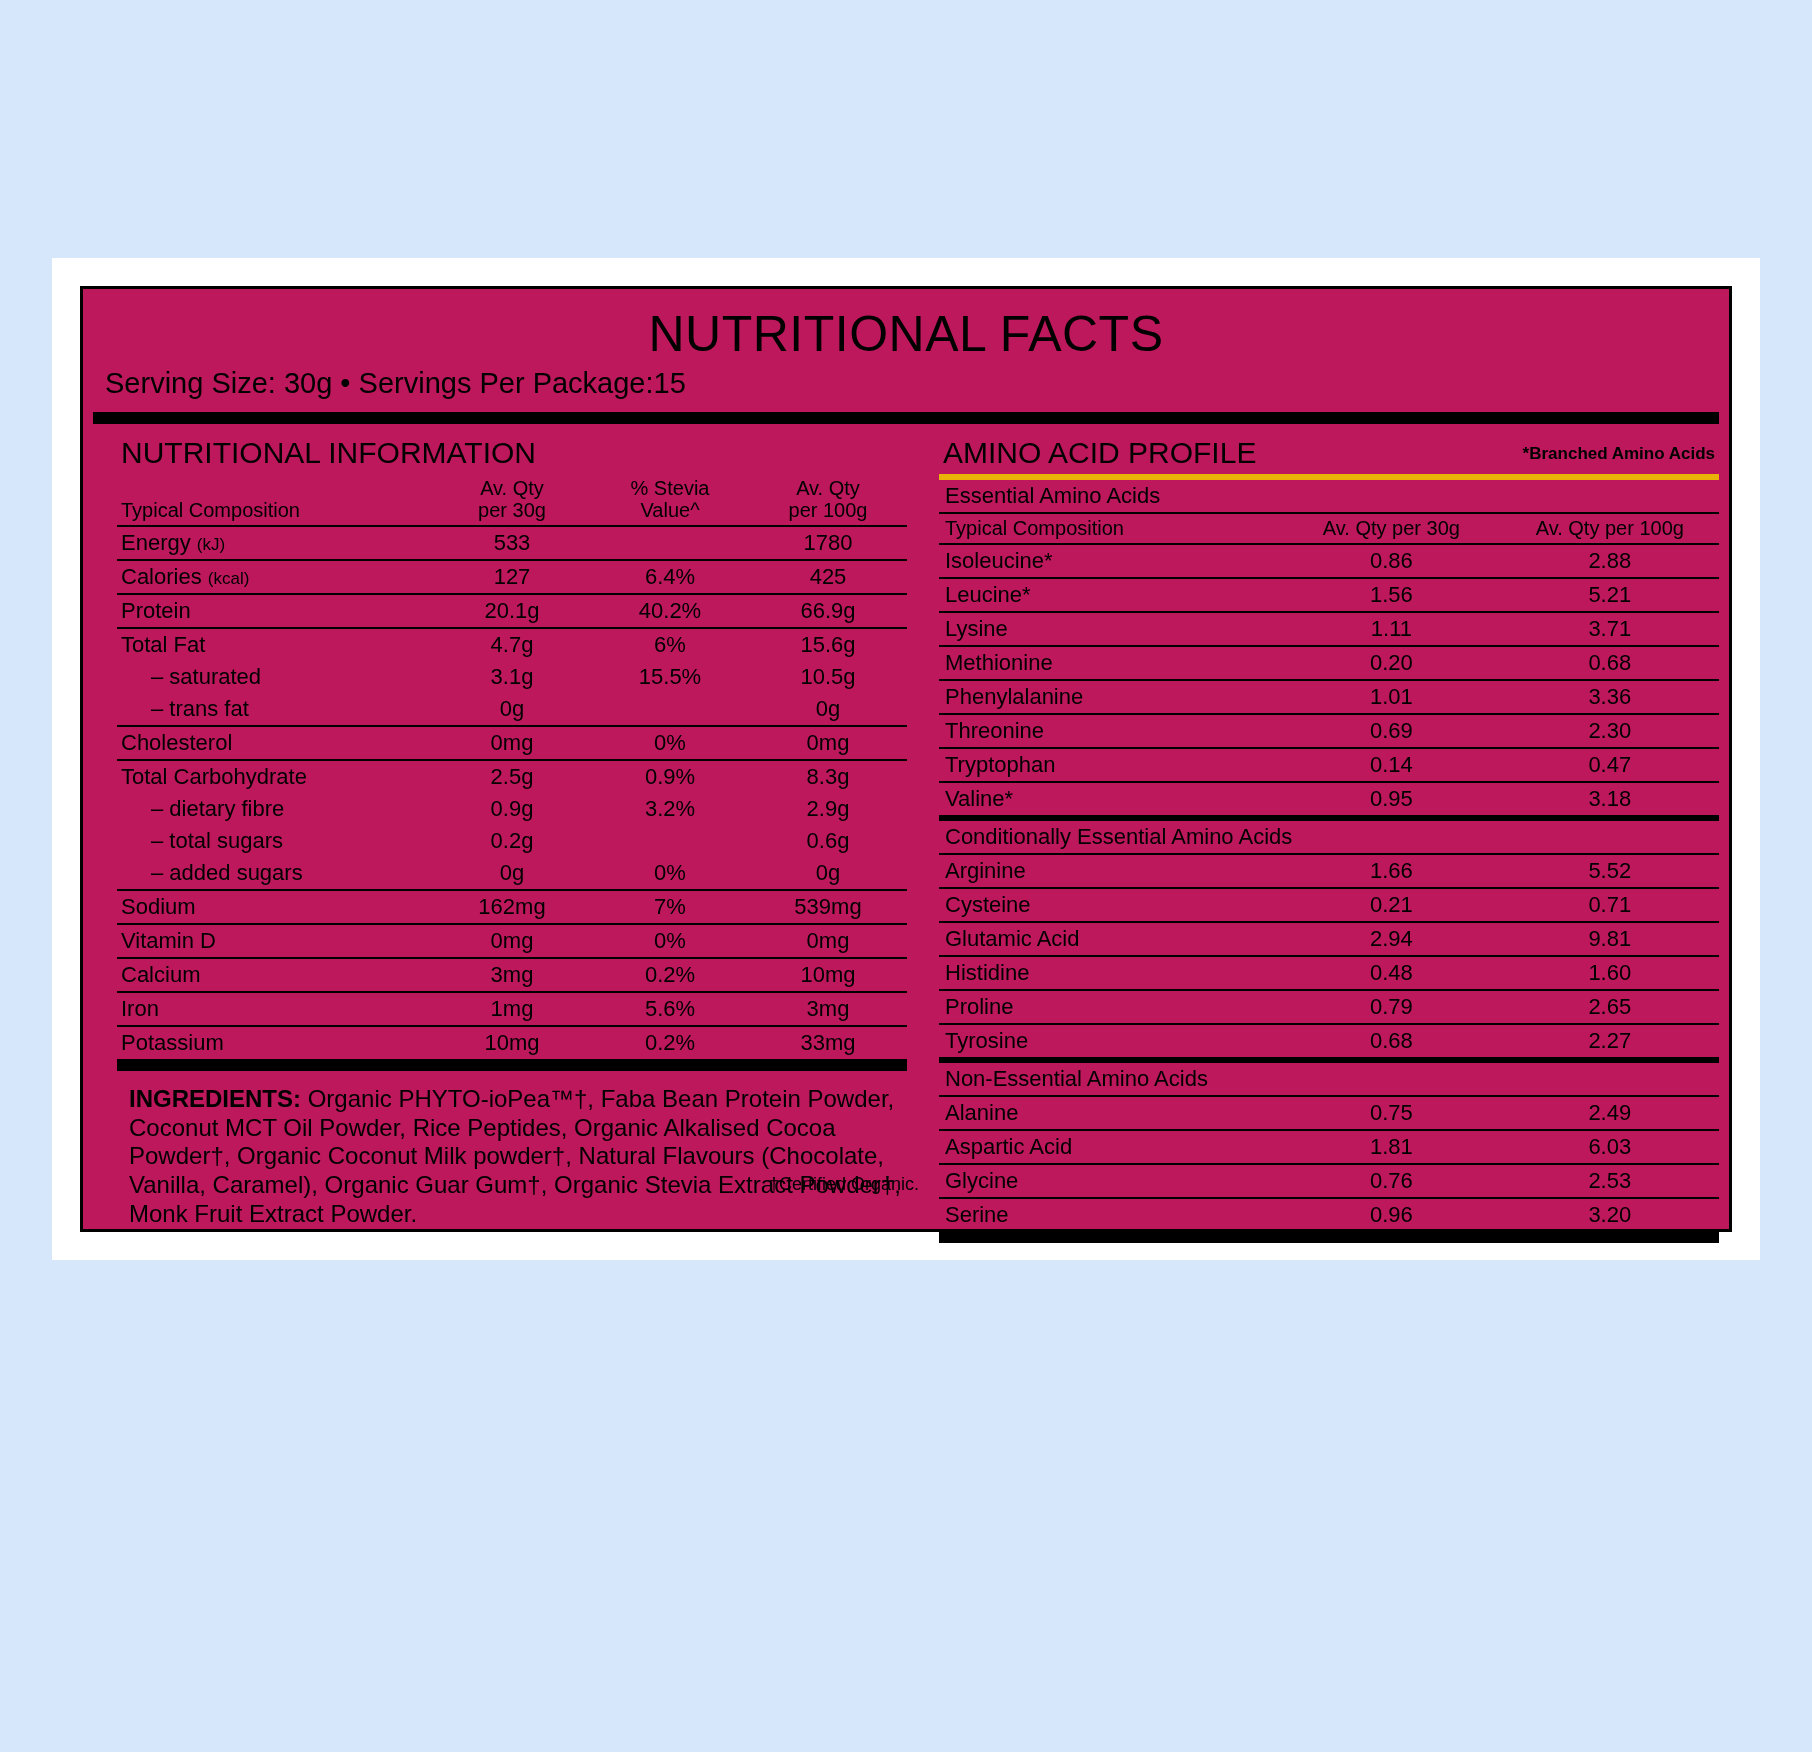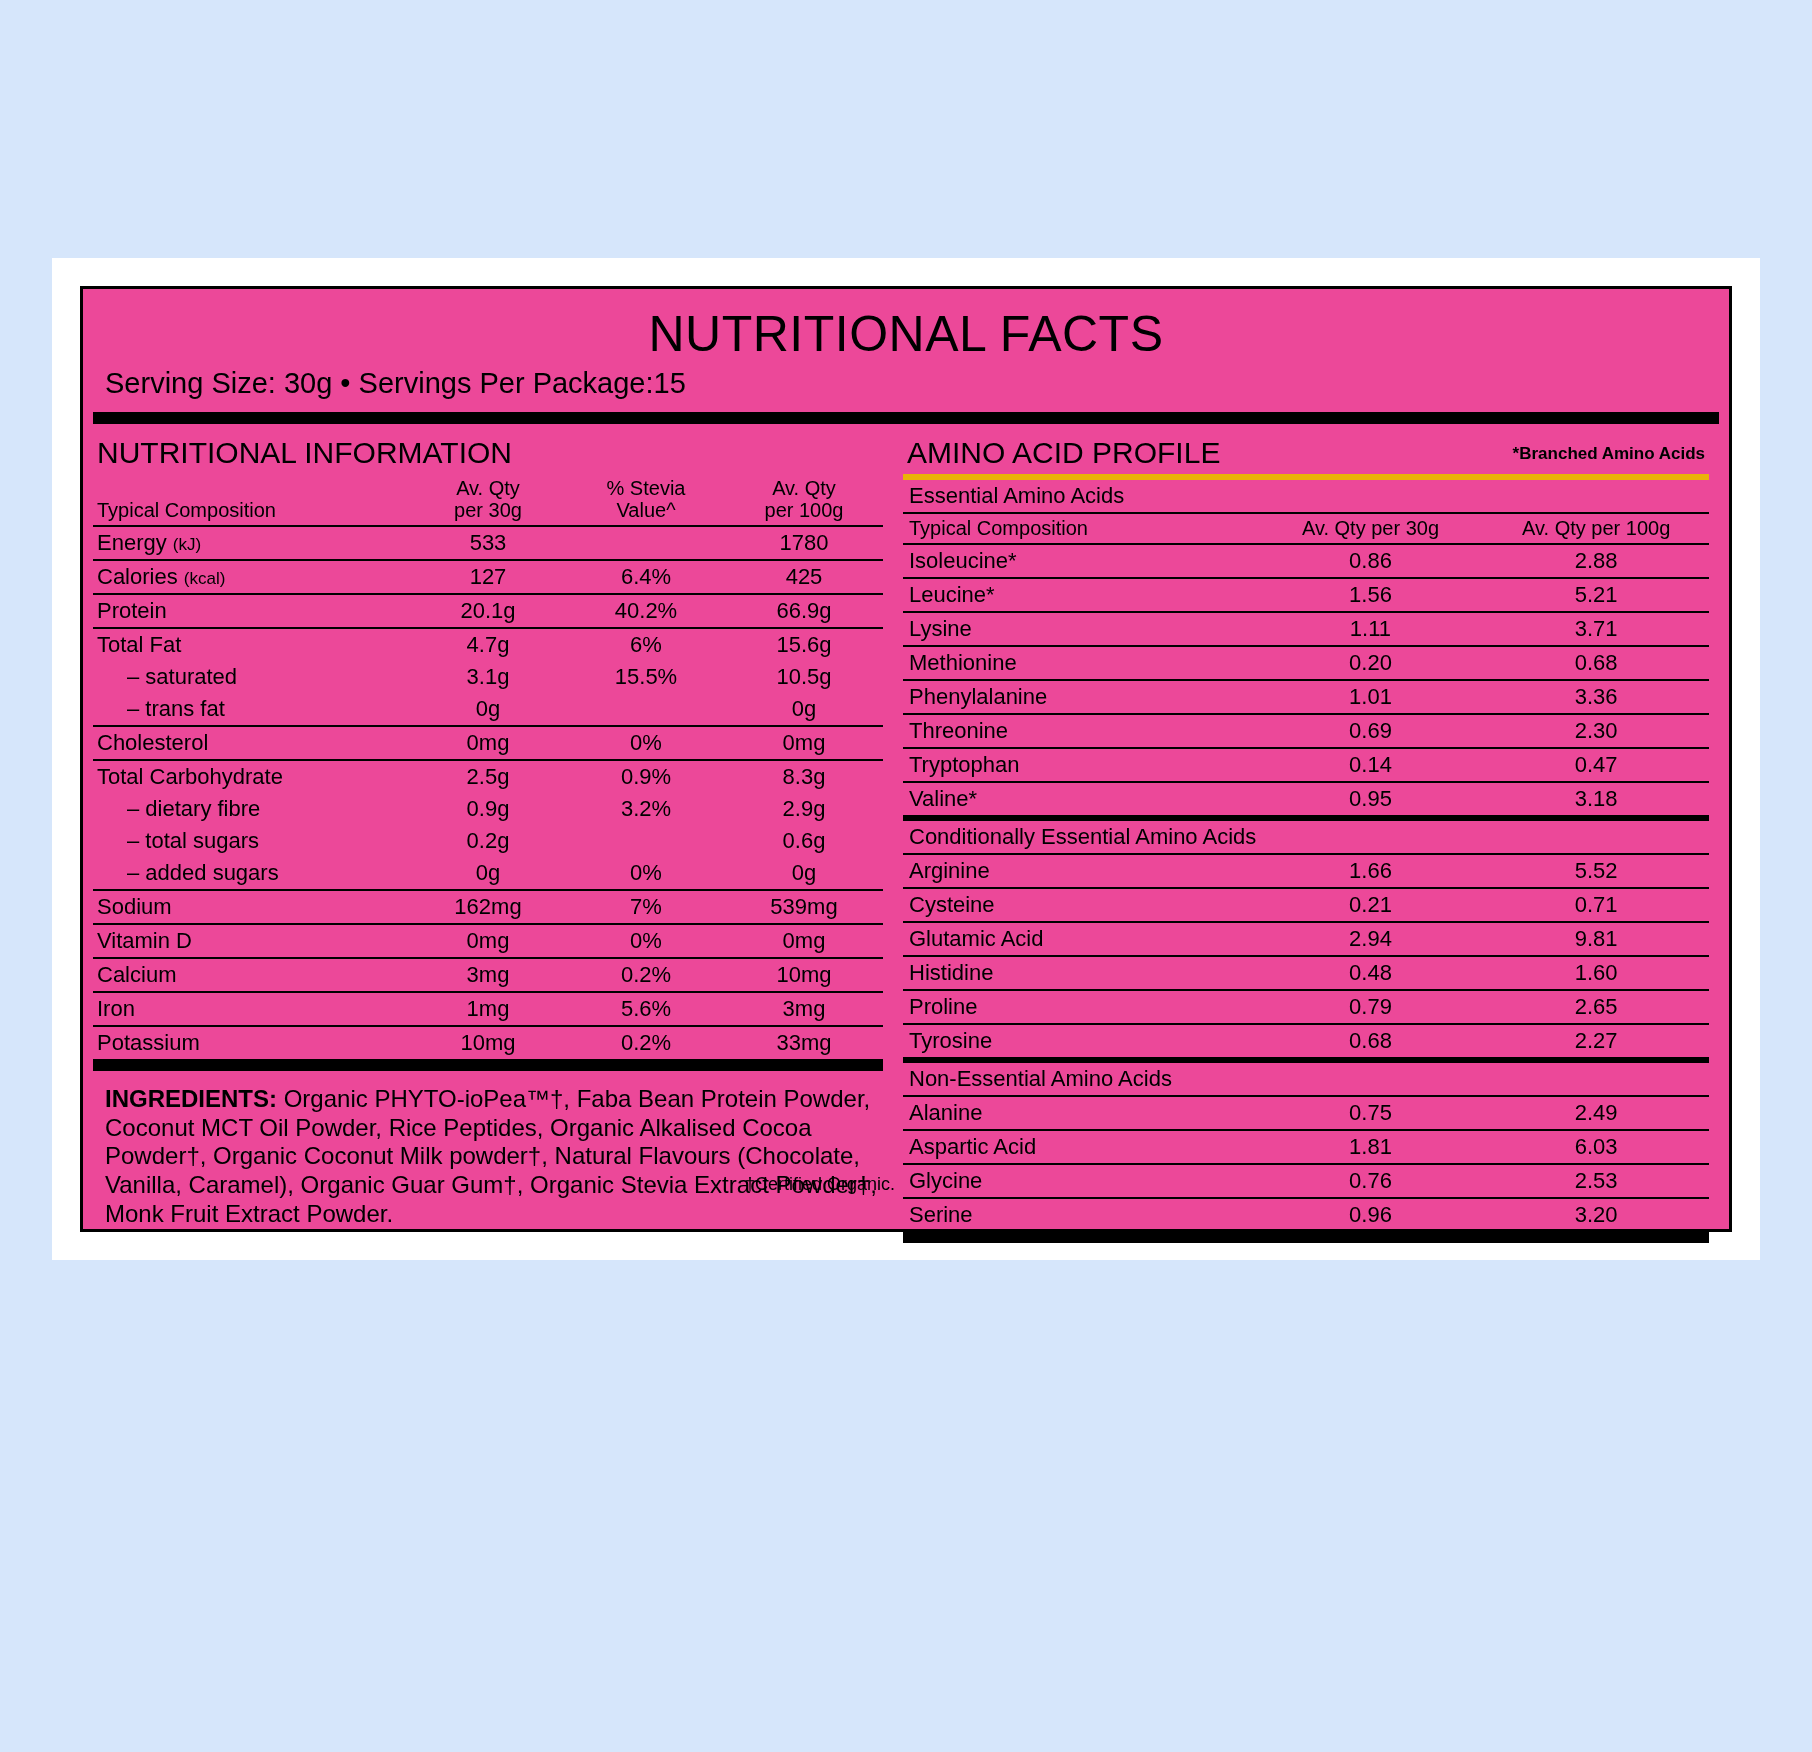--- a/index.html
+++ b/index.html
@@ -23,43 +23,44 @@
     background: #ffffff;
   }
   .panel {
     position: absolute;
     left: 28px;
     top: 28px;
     width: 1652px;
     height: 946px;
     border: 3px solid #000;
     box-sizing: border-box;
-    background: #ec4899;
+    background: #be185d;
   }
   .title {
     text-align: center;
     font-size: 50px;
     letter-spacing: 0.5px;
     margin-top: 16px;
     font-weight: 400;
   }
   .serving {
     font-size: 29px;
     margin: 4px 0 12px 22px;
   }
   .blackbar {
     height: 12px;
     background: #000;
     margin: 10px 10px 0 10px;
   }
   .columns {
     display: flex;
-    gap: 20px;
+    gap: 32px;
     padding: 0 10px;
     margin-top: 10px;
+    margin-left: 24px;
   }
   .col-left { width: 790px; }
   .col-right { width: 806px; }
 
   .section-head {
     font-size: 30px;
     padding: 2px 4px 4px 4px;
   }
   .amino-head-row {
     display: flex;

